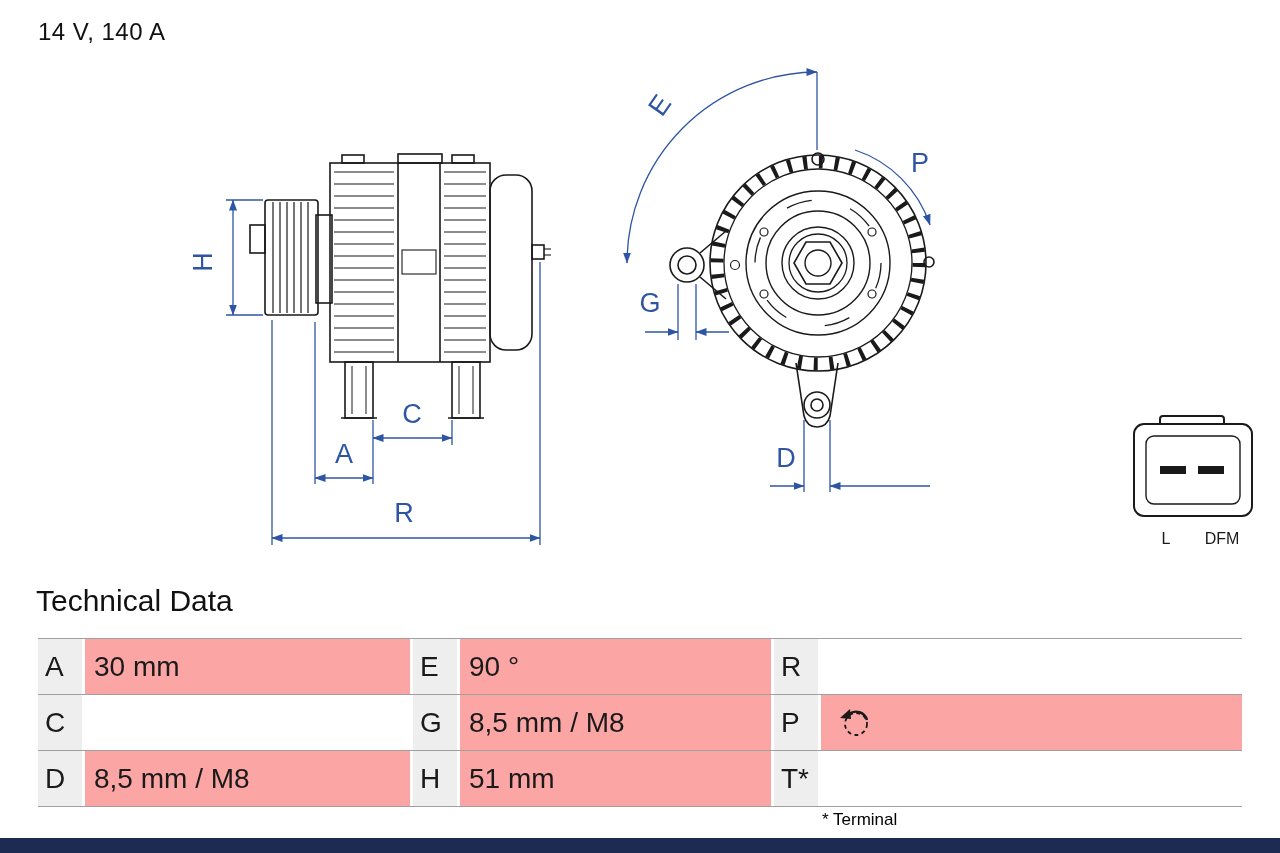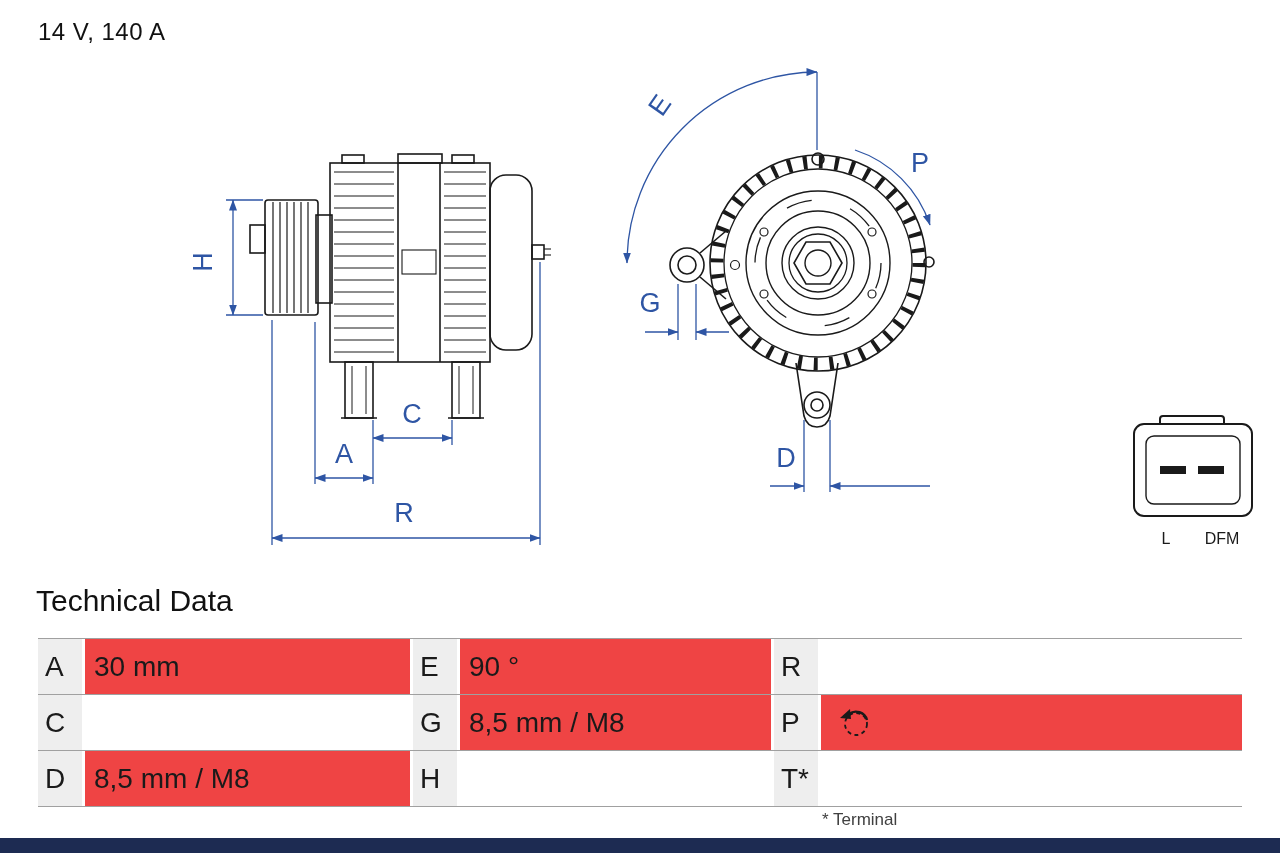--- a/index.html
+++ b/index.html
@@ -5,23 +5,23 @@
   *{margin:0;padding:0;box-sizing:border-box}
   html,body{width:1280px;height:853px}
   body{background:#fff;font-family:"Liberation Sans",sans-serif;position:relative;overflow:hidden;color:#1a1a1a}
   .title{position:absolute;left:38px;top:18px;font-size:24px;color:#111;letter-spacing:.5px;white-space:pre}
   svg.diagram{position:absolute;left:0;top:0}
   .tech-heading{position:absolute;left:36px;top:584px;font-size:30px;font-weight:normal;color:#111}
   .ttable{position:absolute;left:38px;top:638px;width:1204px;border-bottom:1px solid #a0a0a0}
   .trow{display:grid;grid-template-columns:372px 358px 468px;column-gap:3px;border-top:1px solid #a0a0a0}
   .tgroup{display:flex;gap:3px}
   .tkey{width:44px;background:#eee;height:55px;display:flex;align-items:center;padding-left:7px;font-size:28px}
-  .tval{flex:1;background:#ef4444;height:55px;display:flex;align-items:center;padding-left:9px;font-size:28px;gap:6px}
+  .tval{flex:1;background:#fca5a5;height:55px;display:flex;align-items:center;padding-left:9px;font-size:28px;gap:6px}
   .rot-icon{display:block}
-  .footnote{position:absolute;left:822px;top:810px;font-size:17px;color:#404040}
+  .footnote{position:absolute;left:822px;top:810px;font-size:17px;color:#000000}
   .footer-bar{position:absolute;left:0;bottom:0;width:1280px;height:15px;background:#1d2b52}
   text{font-family:"Liberation Sans",sans-serif}
 </style>
 </head>
 <body>
 
 <div class="title">14 V, 140 A</div>
 
 <svg class="diagram" width="1280" height="575" viewBox="0 0 1280 575">
   <defs>
@@ -237,20 +237,21 @@
     </div>
   </div>
 
   <div class="trow">
     <div class="tgroup">
       <div class="tkey">D</div>
       <div class="tval">8,5 mm / M8</div>
     </div>
     <div class="tgroup">
       <div class="tkey">H</div>
+      <div class="tval">51 mm</div>
     </div>
     <div class="tgroup">
       <div class="tkey">T*</div>
     </div>
   </div>
 </div>
 
 <div class="footnote">* Terminal</div>
 
 <div class="footer-bar"></div>

